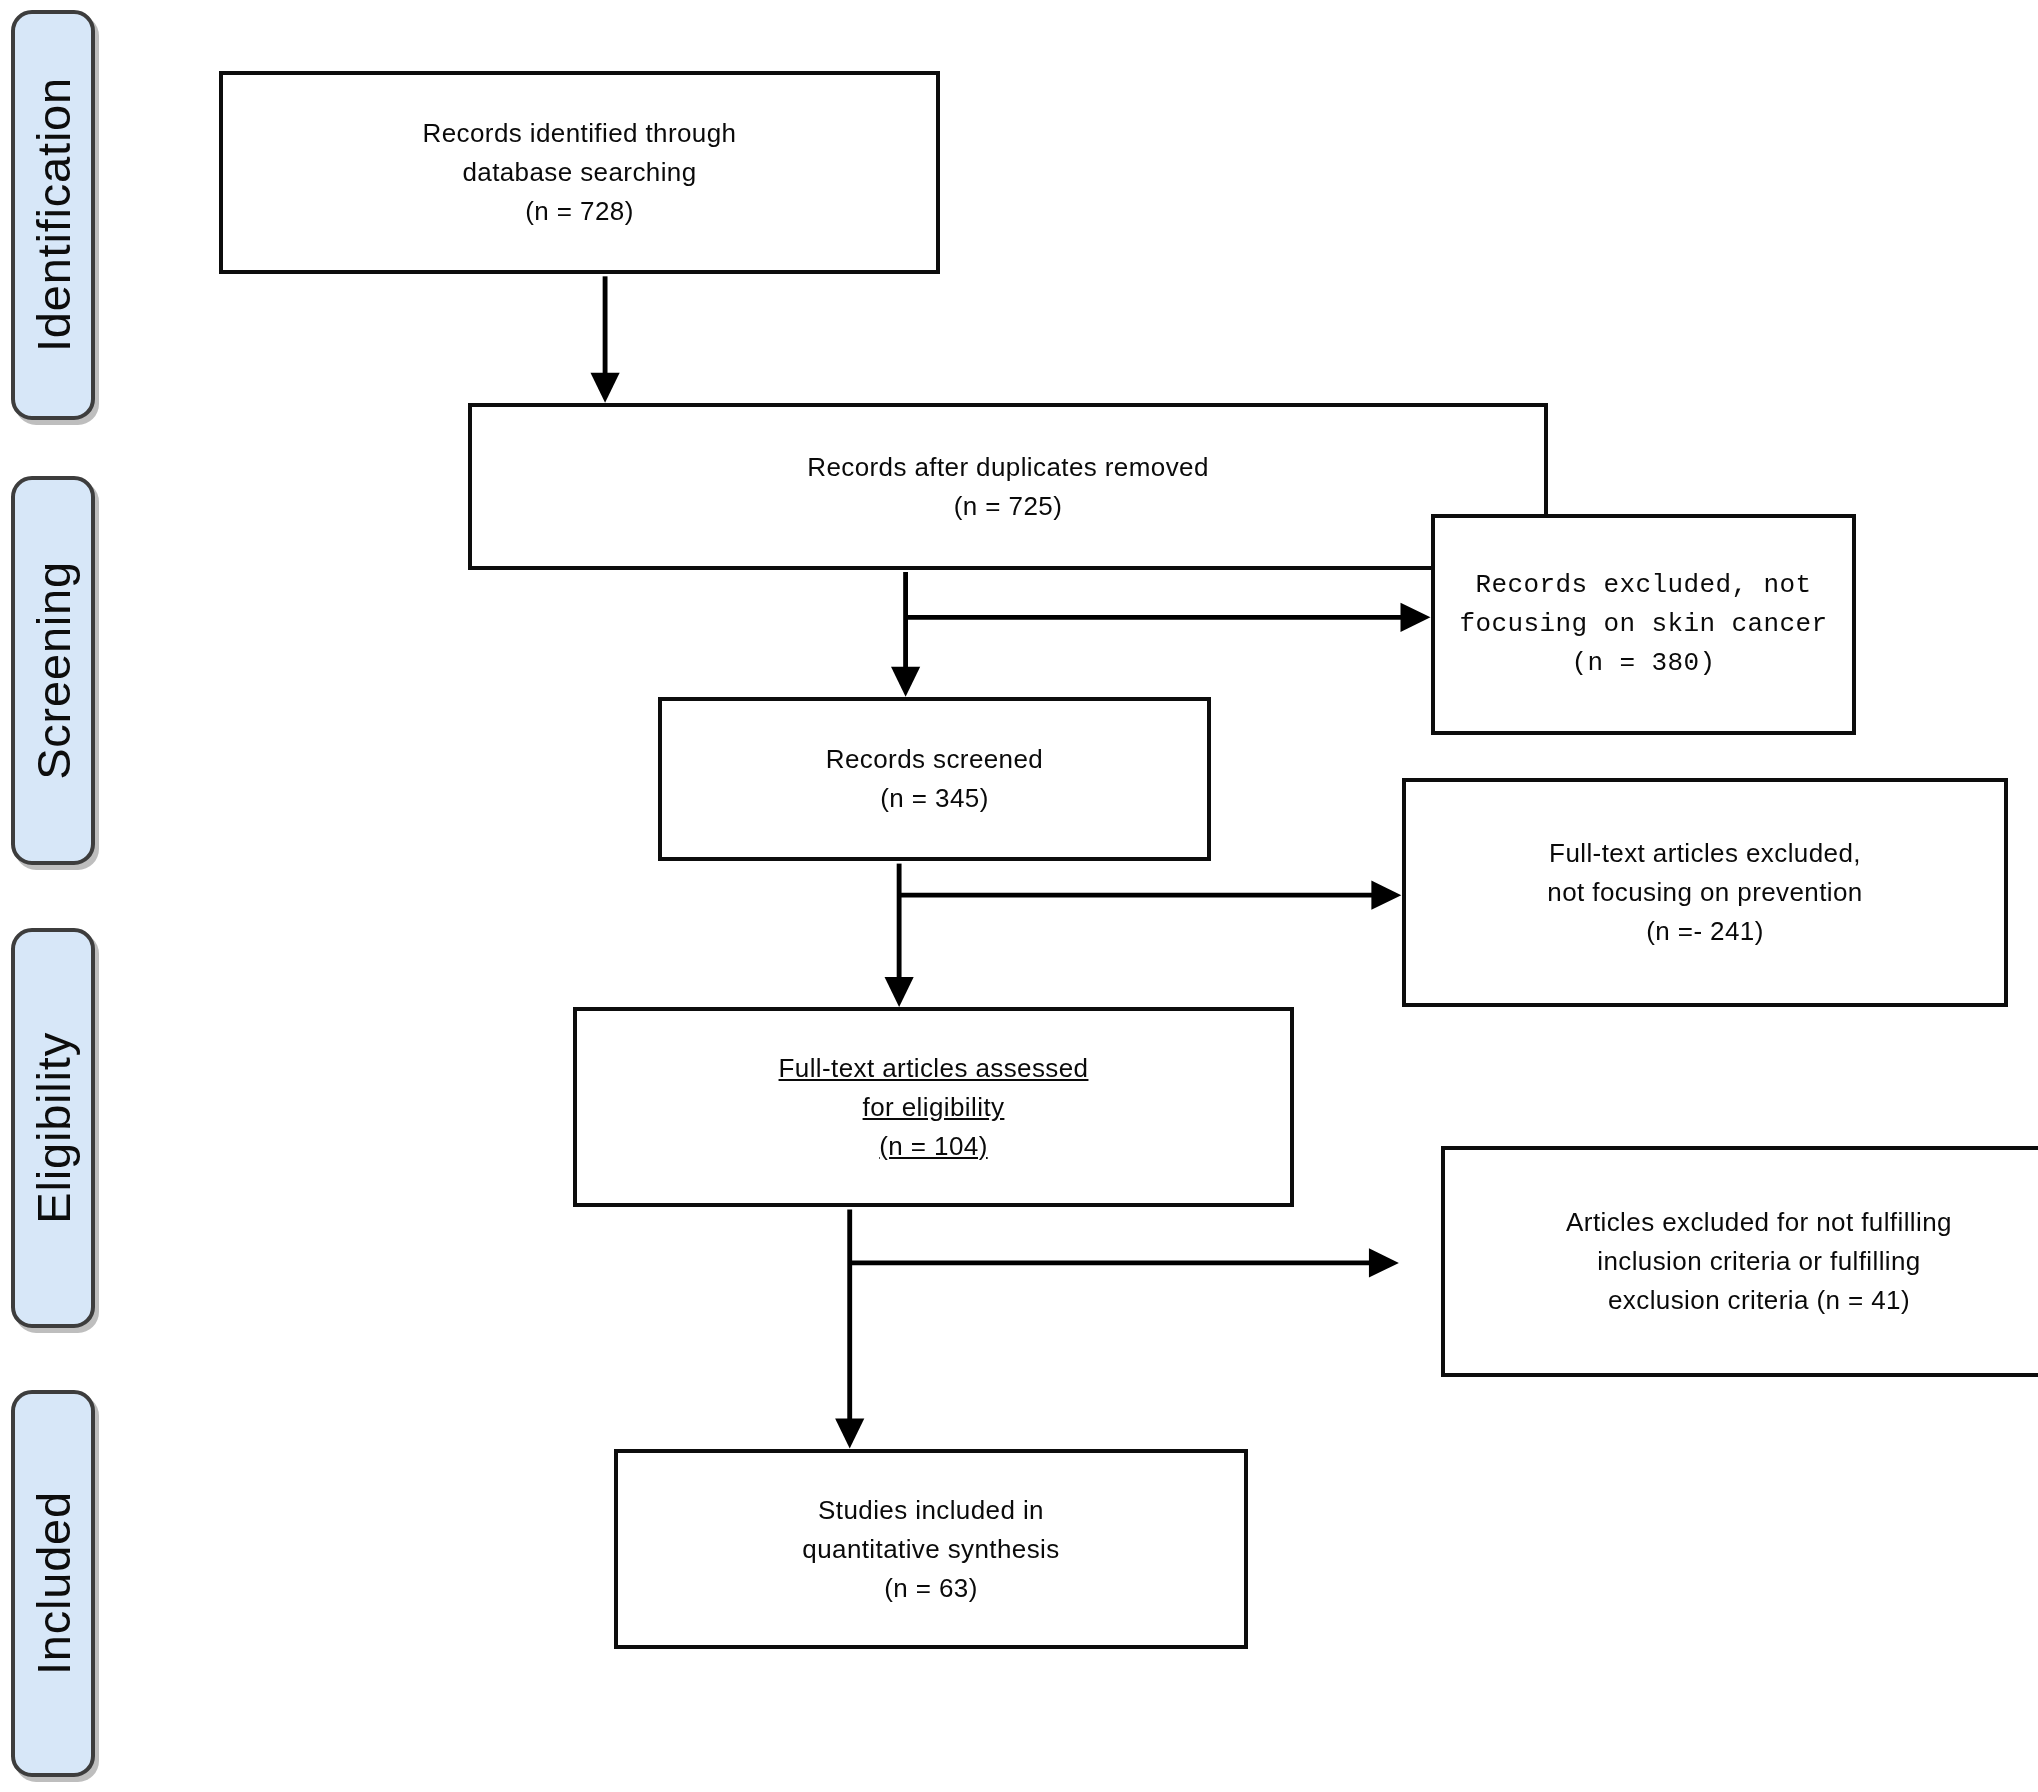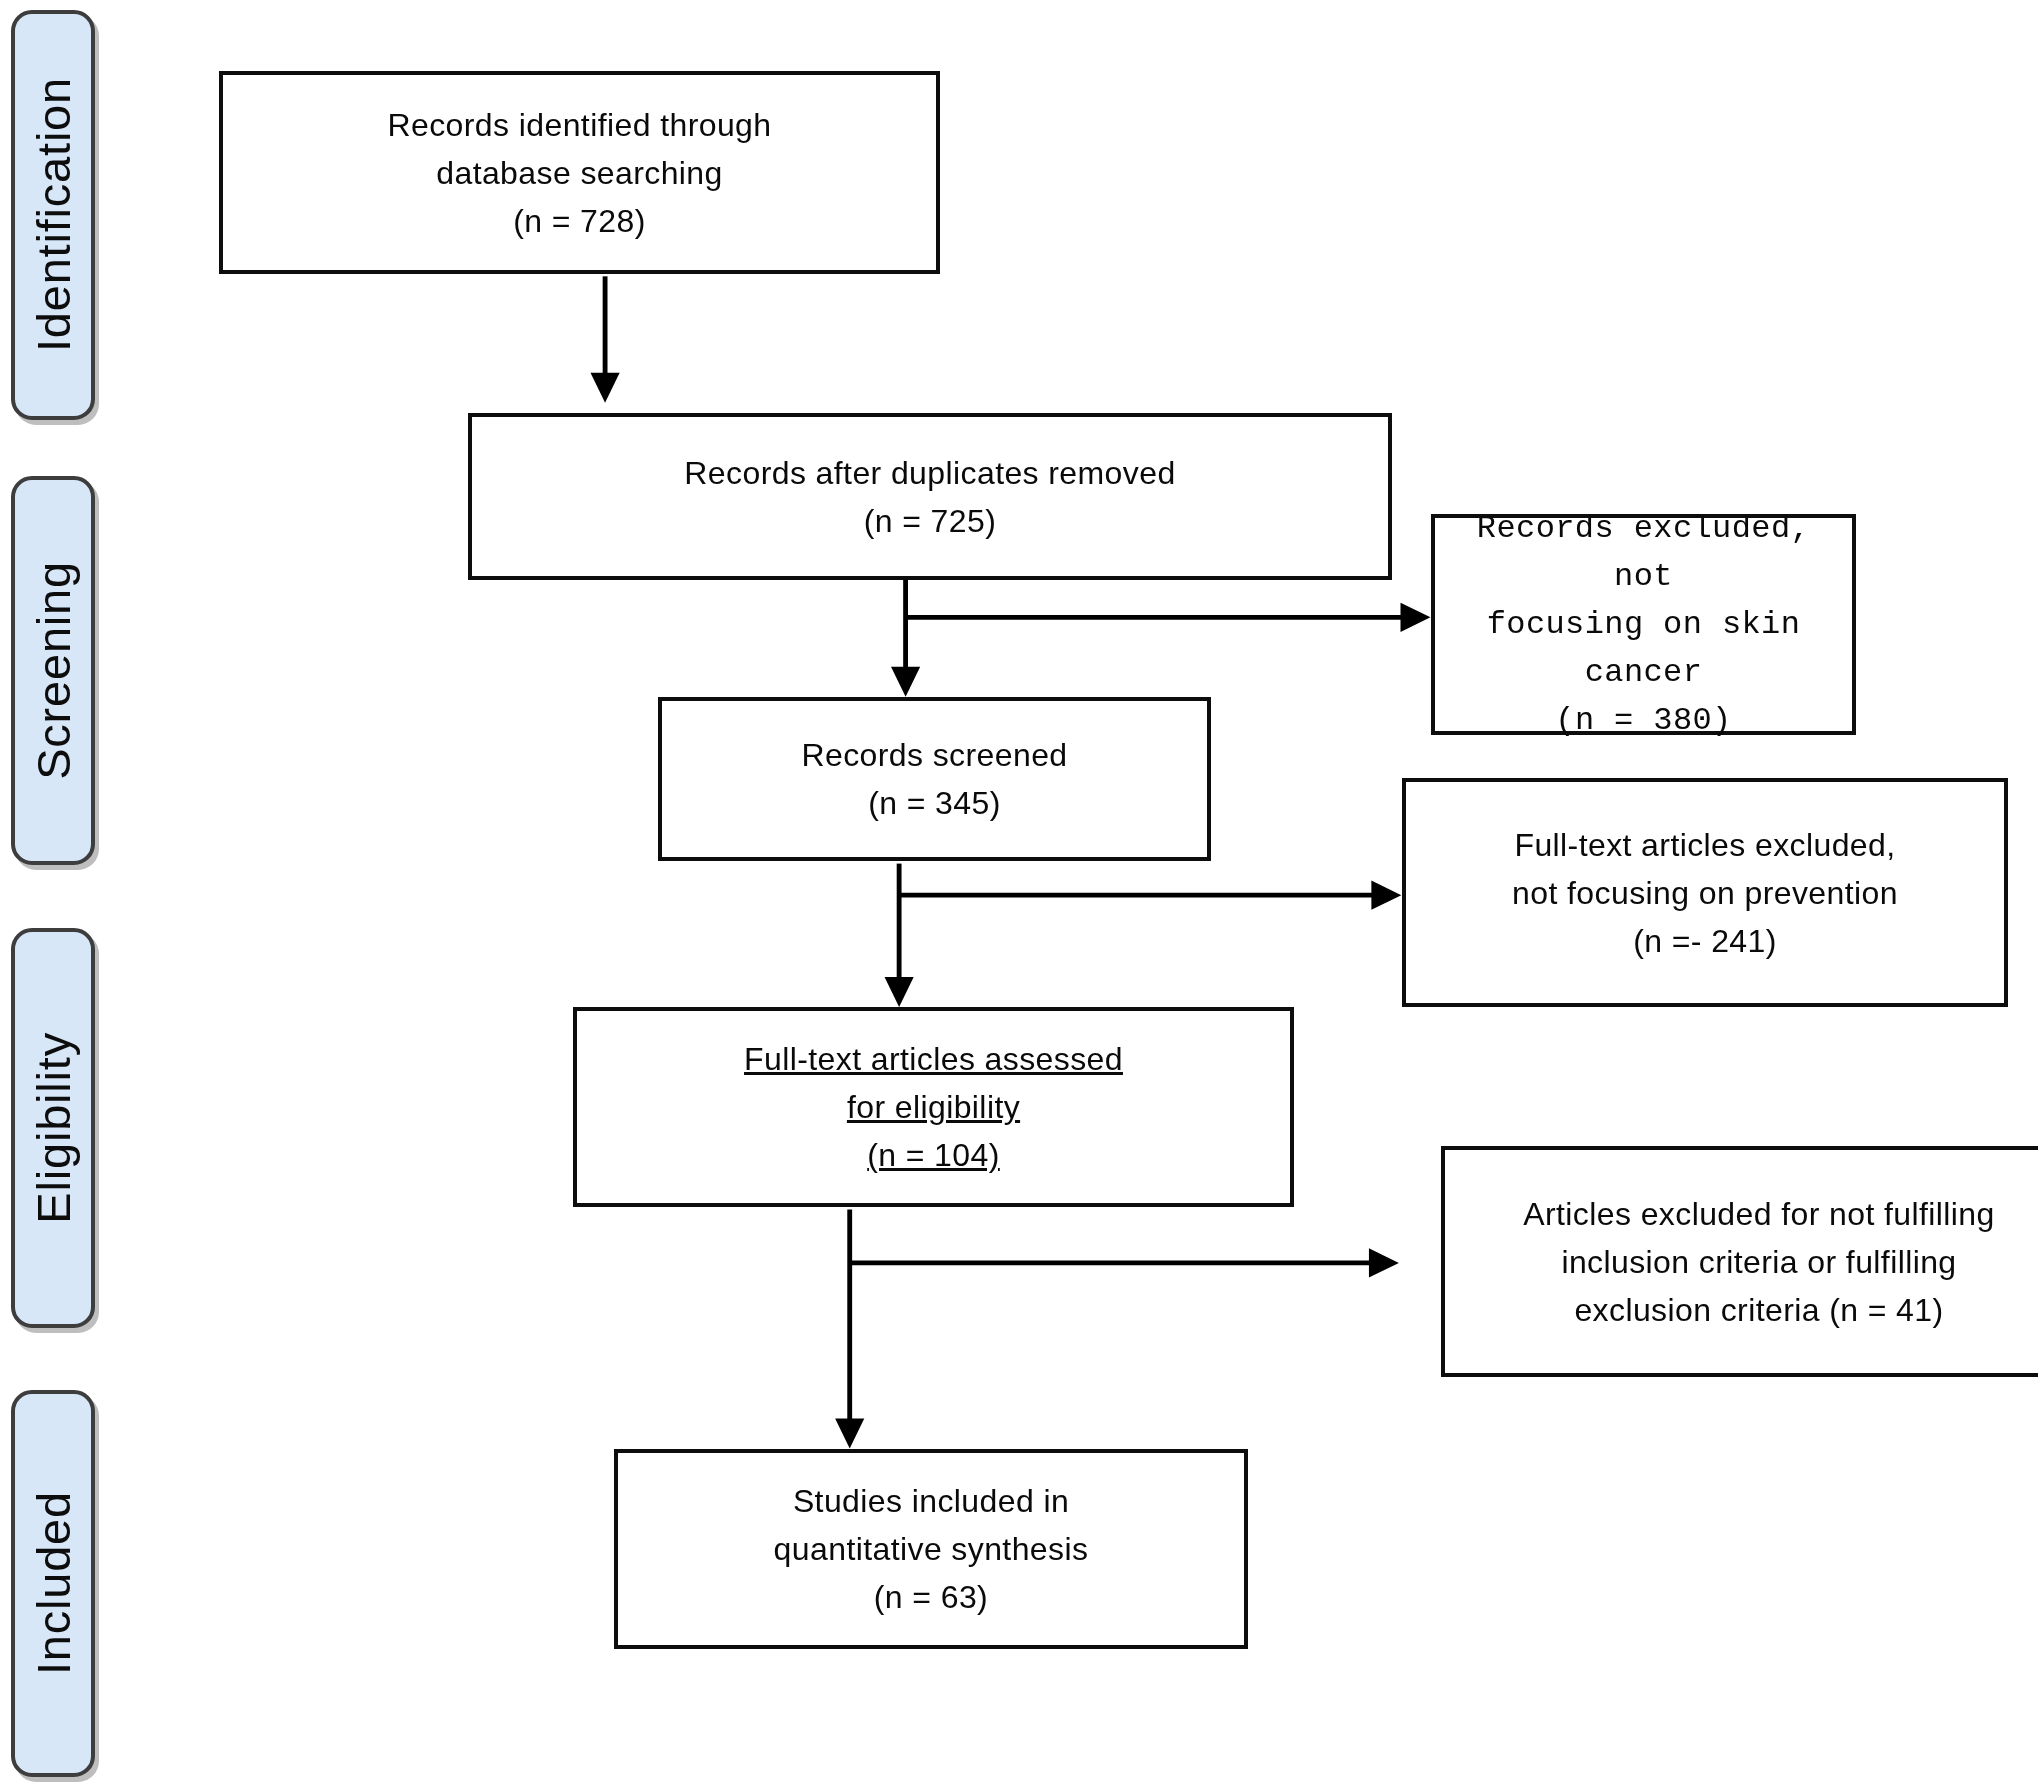--- a/index.html
+++ b/index.html
@@ -25,21 +25,21 @@
   }
   .flow-box {
     position: absolute;
     box-sizing: border-box;
     background: #ffffff;
     border: 4px solid #0d0d0d;
     display: flex;
     align-items: center;
     justify-content: center;
     text-align: center;
-    font-size: 32px;
+    font-size: 26px;
     line-height: 1.5;
     white-space: pre-line;
     letter-spacing: 0.4px;
     padding: 6.5px 11.3px;
   }
   .stage-label {
     position: absolute;
     box-sizing: border-box;
     background: #d7e7f8;
     border: 4px solid #3d3d3d;
@@ -57,21 +57,21 @@
     color: #0d0d0d;
     white-space: nowrap;
   }
   
   #stage-identification { left: 11.3px;  top: 9.7px;   width: 84px; height: 410px; }
   #stage-screening      { left: 11.3px;  top: 476px;  width: 84px; height: 389px; }
   #stage-eligibility    { left: 11.3px;  top: 928px; width: 84px; height: 400px; }
   #stage-included       { left: 11.3px;  top: 1390px; width: 84px; height: 387px; }
   
   #box-records-identified      { left: 219px;  top: 71px;   width: 721px;  height: 203px; }
-  #box-records-after-duplicates{ left: 468px;  top: 413px;  width: 924px; height: 167px; }
+  #box-records-after-duplicates{ left: 468px;  top: 403px;  width: 1080px; height: 167px; }
   #box-records-screened        { left: 658px;  top: 697px;  width: 553px;  height: 164px; text-align: center; }
   #box-fulltext-assessed       { left: 573px;  top: 1007px; width: 721px;  height: 200px; text-decoration: underline; }
   #box-studies-included        { left: 614px;  top: 1449px; width: 634px;  height: 200px; }
   
   #box-records-excluded        { left: 1431px; top: 514px;  width: 425px;  height: 221px; font-family: Liberation Mono, monospace; }
   #box-fulltext-excluded       { left: 1402px; top: 778px;  width: 606px;  height: 229px; }
   #box-articles-excluded       { left: 1399px; top: 1146px; width: 636px;  height: 231px; margin-left: 42px; }
 </style>
 </head>
 <body>

